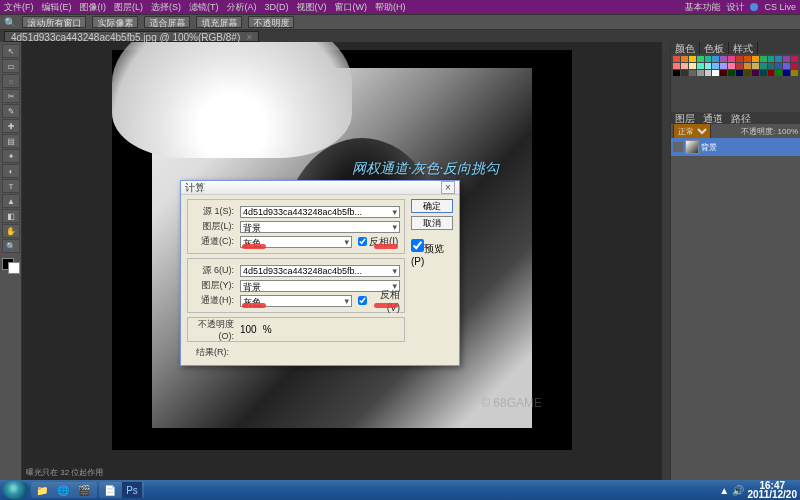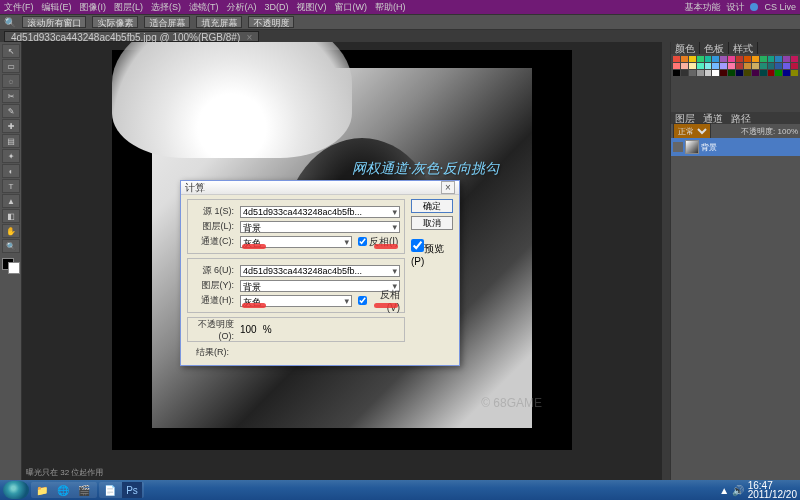--- a/index.html
+++ b/index.html
@@ -61,21 +61,21 @@
 .row .sel::after{content:"▾";position:absolute;right:2px;color:#555;}
 .row .chk{display:flex;align-items:center;gap:2px;font-size:9px;}
 .row .chk input{width:9px;height:9px;}
 .redmark{position:absolute;width:24px;height:5px;background:#e33;border-radius:3px;opacity:0.85;}
 
 .taskbar{position:absolute;bottom:0;left:0;right:0;height:20px;background:linear-gradient(#3a6ea5,#245a99 40%,#1a4a88);display:flex;align-items:center;padding:0 3px;gap:2px;}
 .start{width:26px;height:18px;border-radius:9px;background:radial-gradient(circle at 40% 40%,#7cc 10%,#39a 30%,#157 70%);}
 .tb-icon{width:20px;height:16px;display:flex;align-items:center;justify-content:center;font-size:10px;}
 .tb-group{background:rgba(255,255,255,0.1);border-radius:2px;padding:0 2px;display:flex;gap:1px;}
 .tray{margin-left:auto;display:flex;align-items:center;gap:3px;color:#fff;font-size:8px;}
-.tray .clock{text-align:left;line-height:9px;}
+.tray .clock{text-align:center;line-height:9px;font-weight:bold;}
 .panel-toggle{width:8px;background:#3a3a3a;}
 .rp-tabs2{height:10px;background:#444;}
 </style>
 </head>
 <body>
 
 <div class="menubar">
   <span>文件(F)</span>
   <span>编辑(E)</span>
   <span>图像(I)</span>

